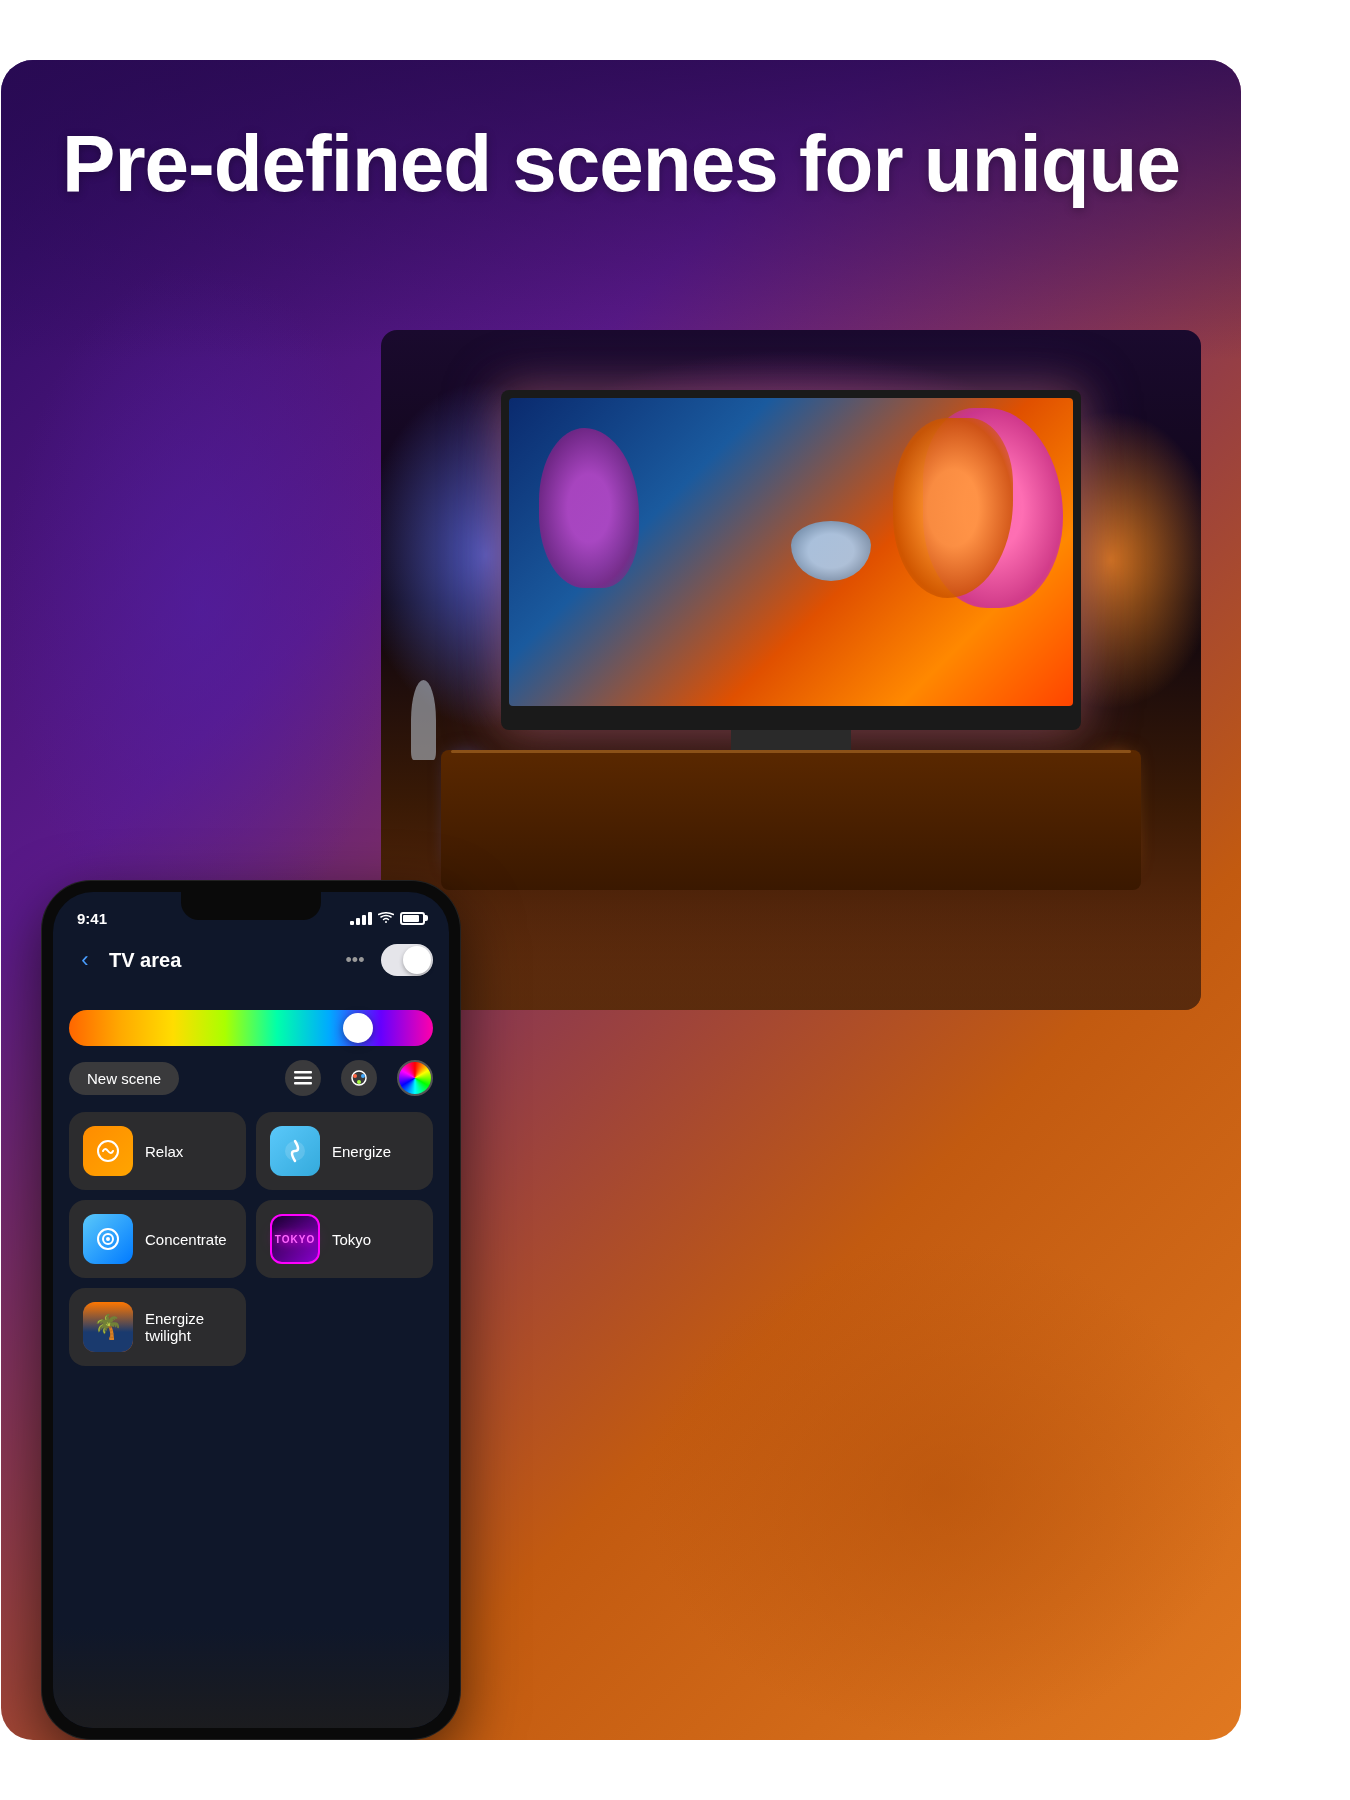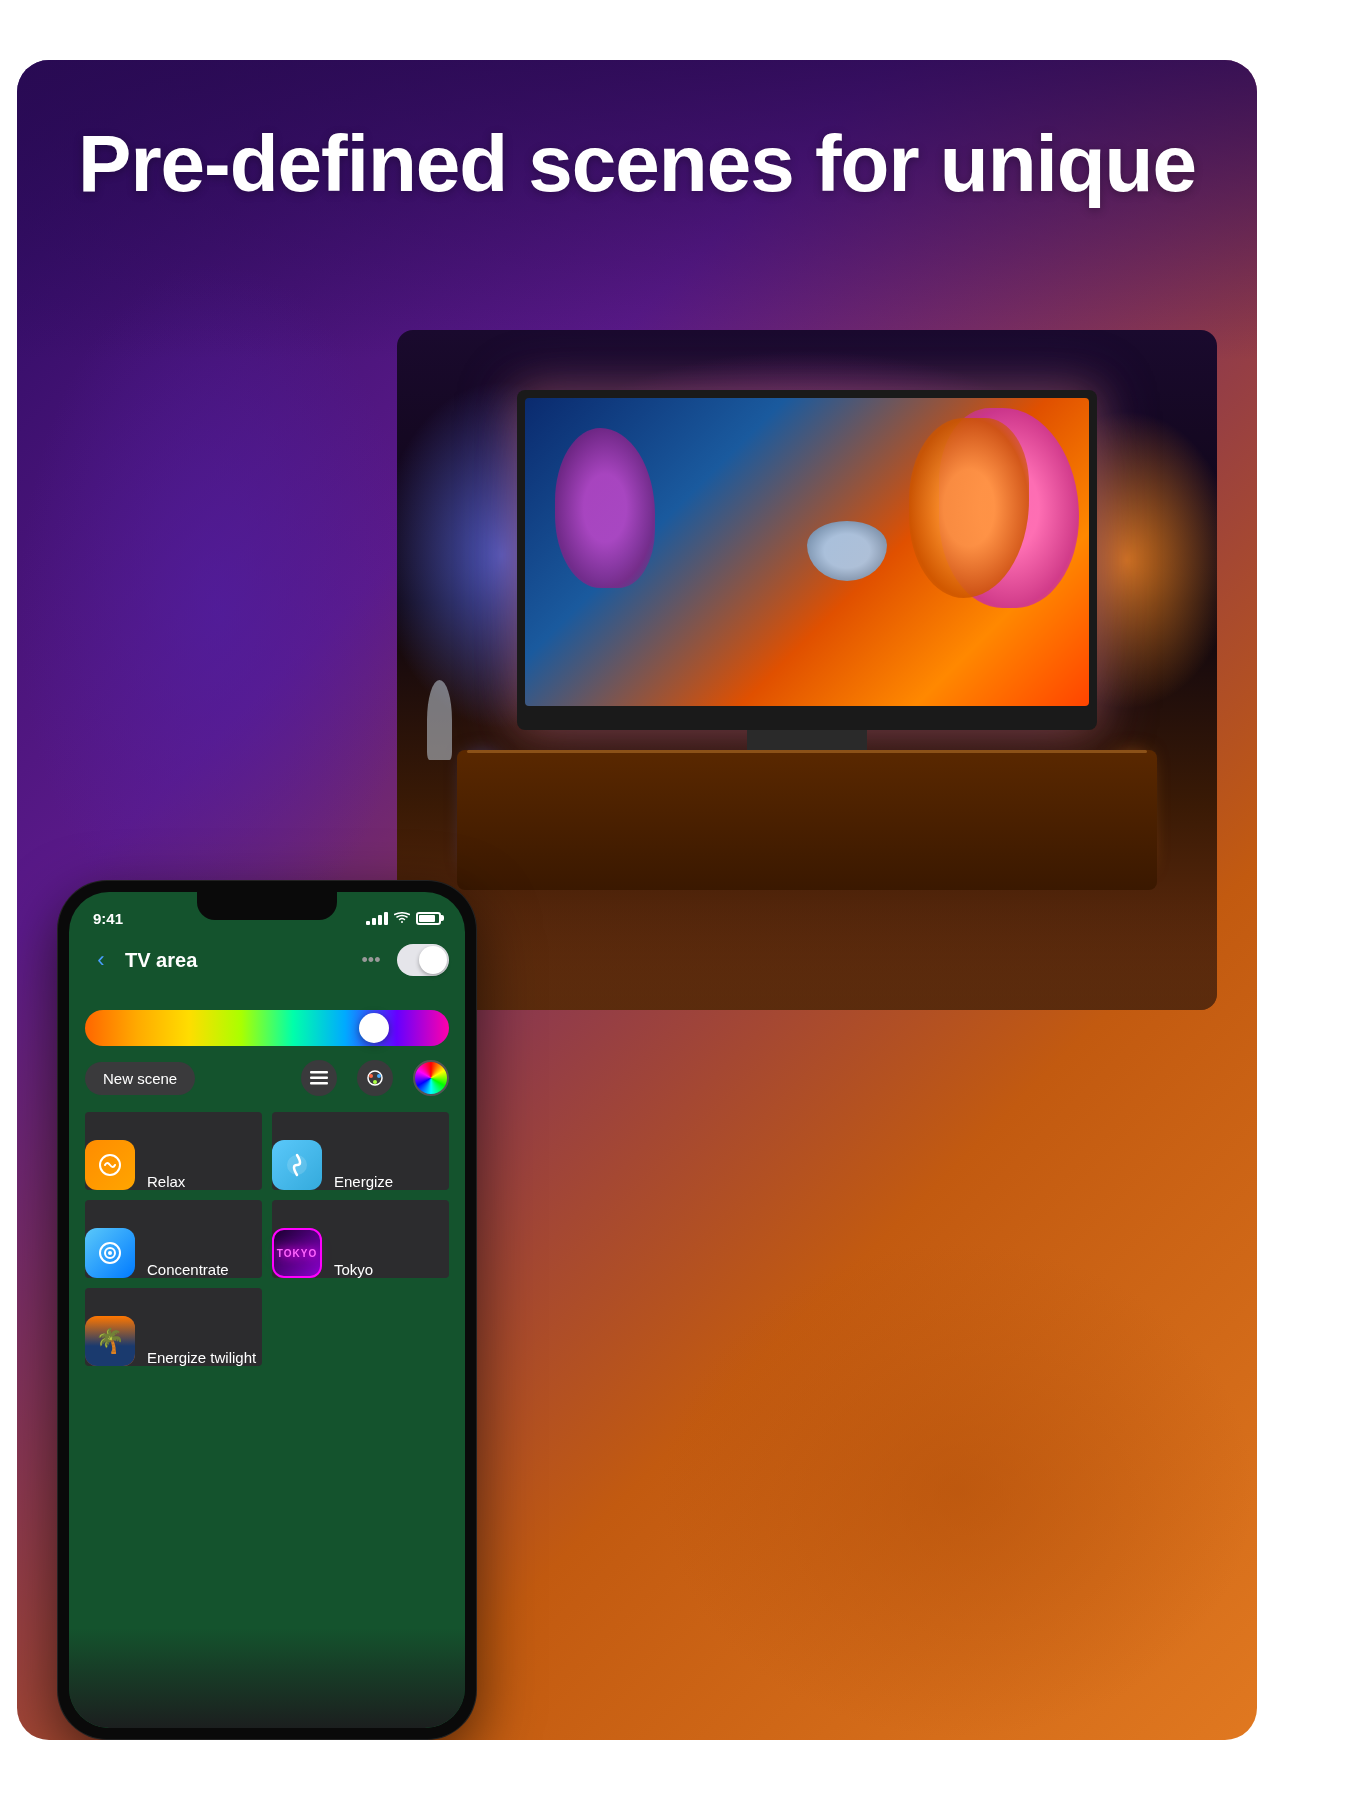--- a/index.html
+++ b/index.html
@@ -12,21 +12,20 @@
     }
 
     .outer-container {
       width: 1242px;
       height: 1800px;
       position: relative;
       background: #fff;
       display: flex;
       align-items: center;
       justify-content: center;
-      margin-left: 16px;
     }
 
     .main-card {
       width: 1240px;
       height: 1680px;
       border-radius: 32px;
       overflow: hidden;
       position: relative;
       background: linear-gradient(135deg, #2a0a5e 0%, #5b1a8a 30%, #c25a10 70%, #e07820 100%);
     }
@@ -259,21 +258,21 @@
       background: #0a0a0a;
       border-radius: 50px;
       padding: 12px;
       box-shadow: 0 20px 60px rgba(0,0,0,0.6), inset 0 0 0 1px rgba(255,255,255,0.1);
       position: relative;
     }
 
     .phone-screen {
       width: 100%;
       height: 100%;
-      background: #14532d;
+      background: #0f172a;
       border-radius: 40px;
       overflow: hidden;
       position: relative;
     }
 
     
     .phone-notch {
       position: absolute;
       top: 0;
       left: 50%;
@@ -497,23 +496,24 @@
       top: 220px;
       left: 16px;
       right: 16px;
       display: grid;
       grid-template-columns: 1fr 1fr;
       gap: 10px;
     }
 
     .scene-item {
       background: #2c2c2e;
-      border-radius: 4px;
-      display: flex;
-      align-items: flex-end;
+      border-radius: 16px;
+      padding: 14px;
+      display: flex;
+      align-items: center;
       gap: 12px;
       height: 78px;
     }
 
     .scene-icon {
       width: 50px;
       height: 50px;
       border-radius: 12px;
       flex-shrink: 0;
     }

